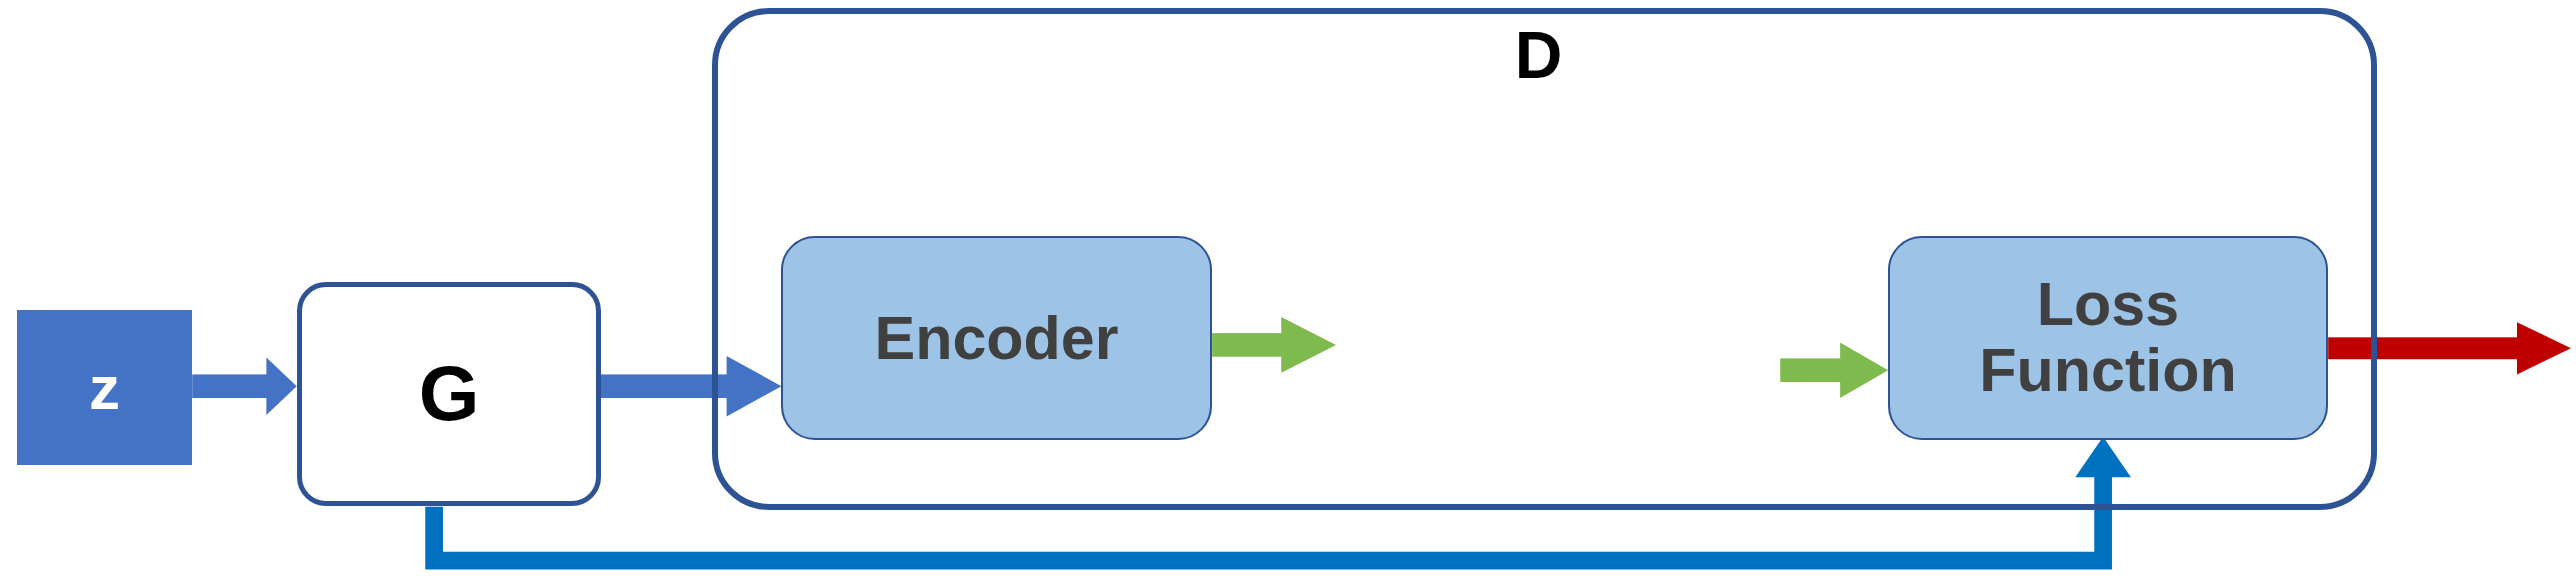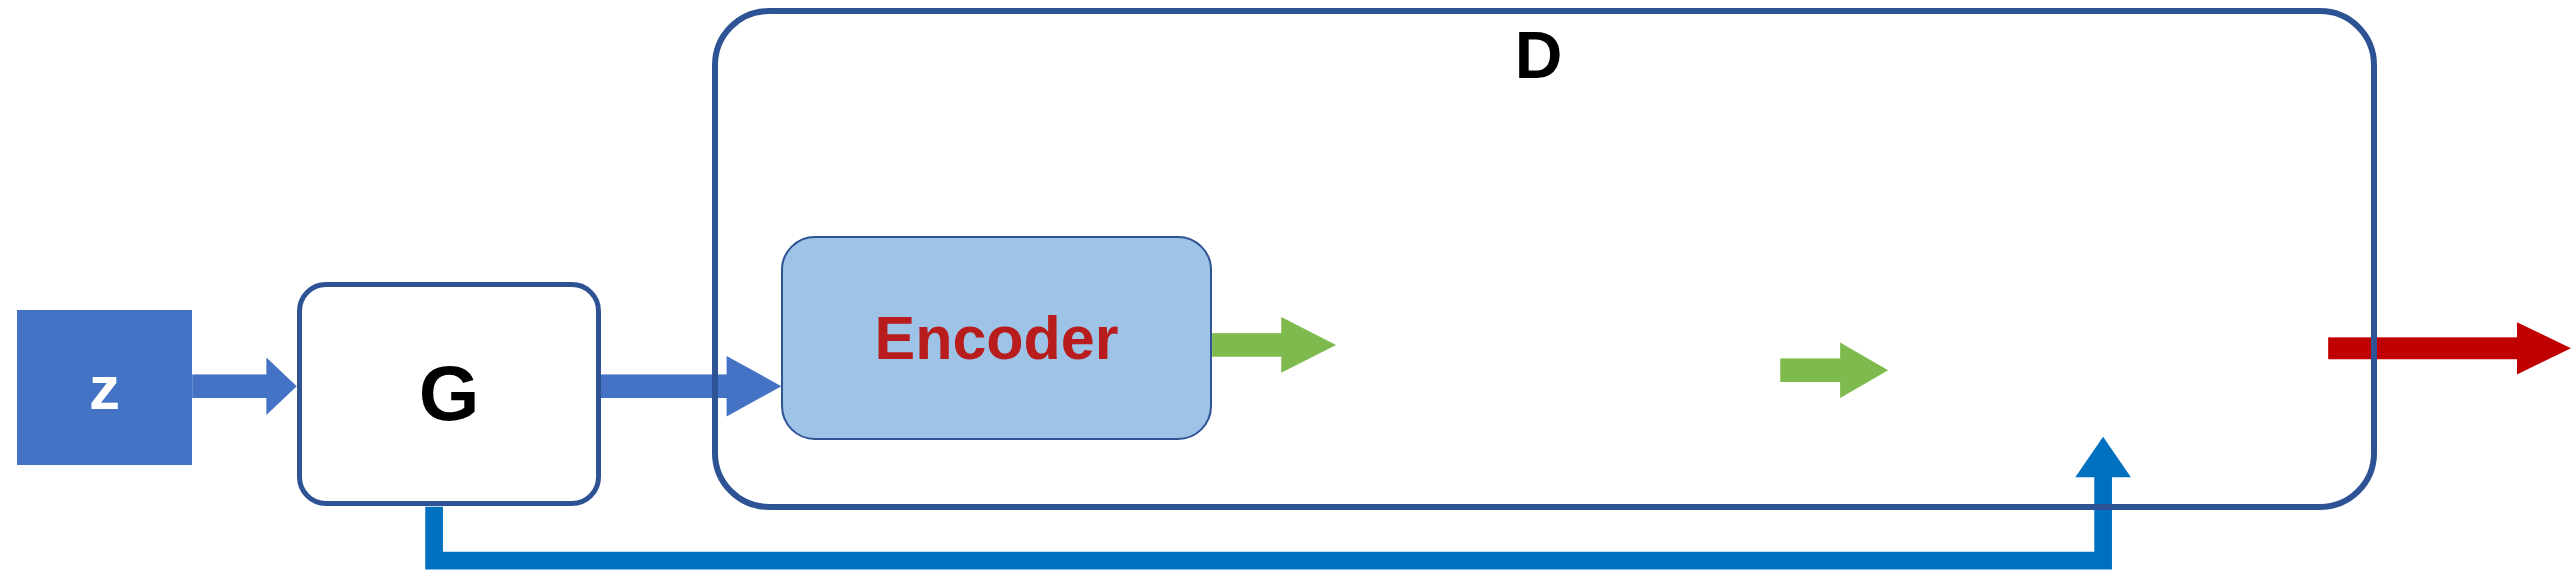--- a/index.html
+++ b/index.html
@@ -58,21 +58,21 @@
     border-radius: 29px;
     color: #000000;
     font-size: 78px;
     font-weight: bold;
   }
 
   .node-inner {
     background: #9DC3E6;
     border: 2.5px solid #2E5395;
     border-radius: 34px;
-    color: #b91c1c;
+    color: #404040;
     font-weight: bold;
     font-size: 61px;
     top: 236px;
     height: 204px;
     padding: 0 6px;
   }
 
   .node-encoder { left: 781px;  width: 431px; }
   .node-decoder { left: 1336px; width: 444px; }
   .node-loss    { left: 1888px; width: 440px; line-height: 1.08; }
@@ -148,15 +148,21 @@
   <div class="group-d"></div>
   <div class="group-d-label">D</div>
 
   <div class="node node-z">z</div>
 
   <div class="node node-g">G</div>
 
   <div class="node node-inner node-encoder">Encoder</div>
 
 
+  <div class="node node-inner node-loss">
+    <div>
+      <span class="loss-text">Loss</span>
+      <span class="loss-text">Function</span>
+    </div>
+  </div>
 
 </div>
 
 
 </body></html>

